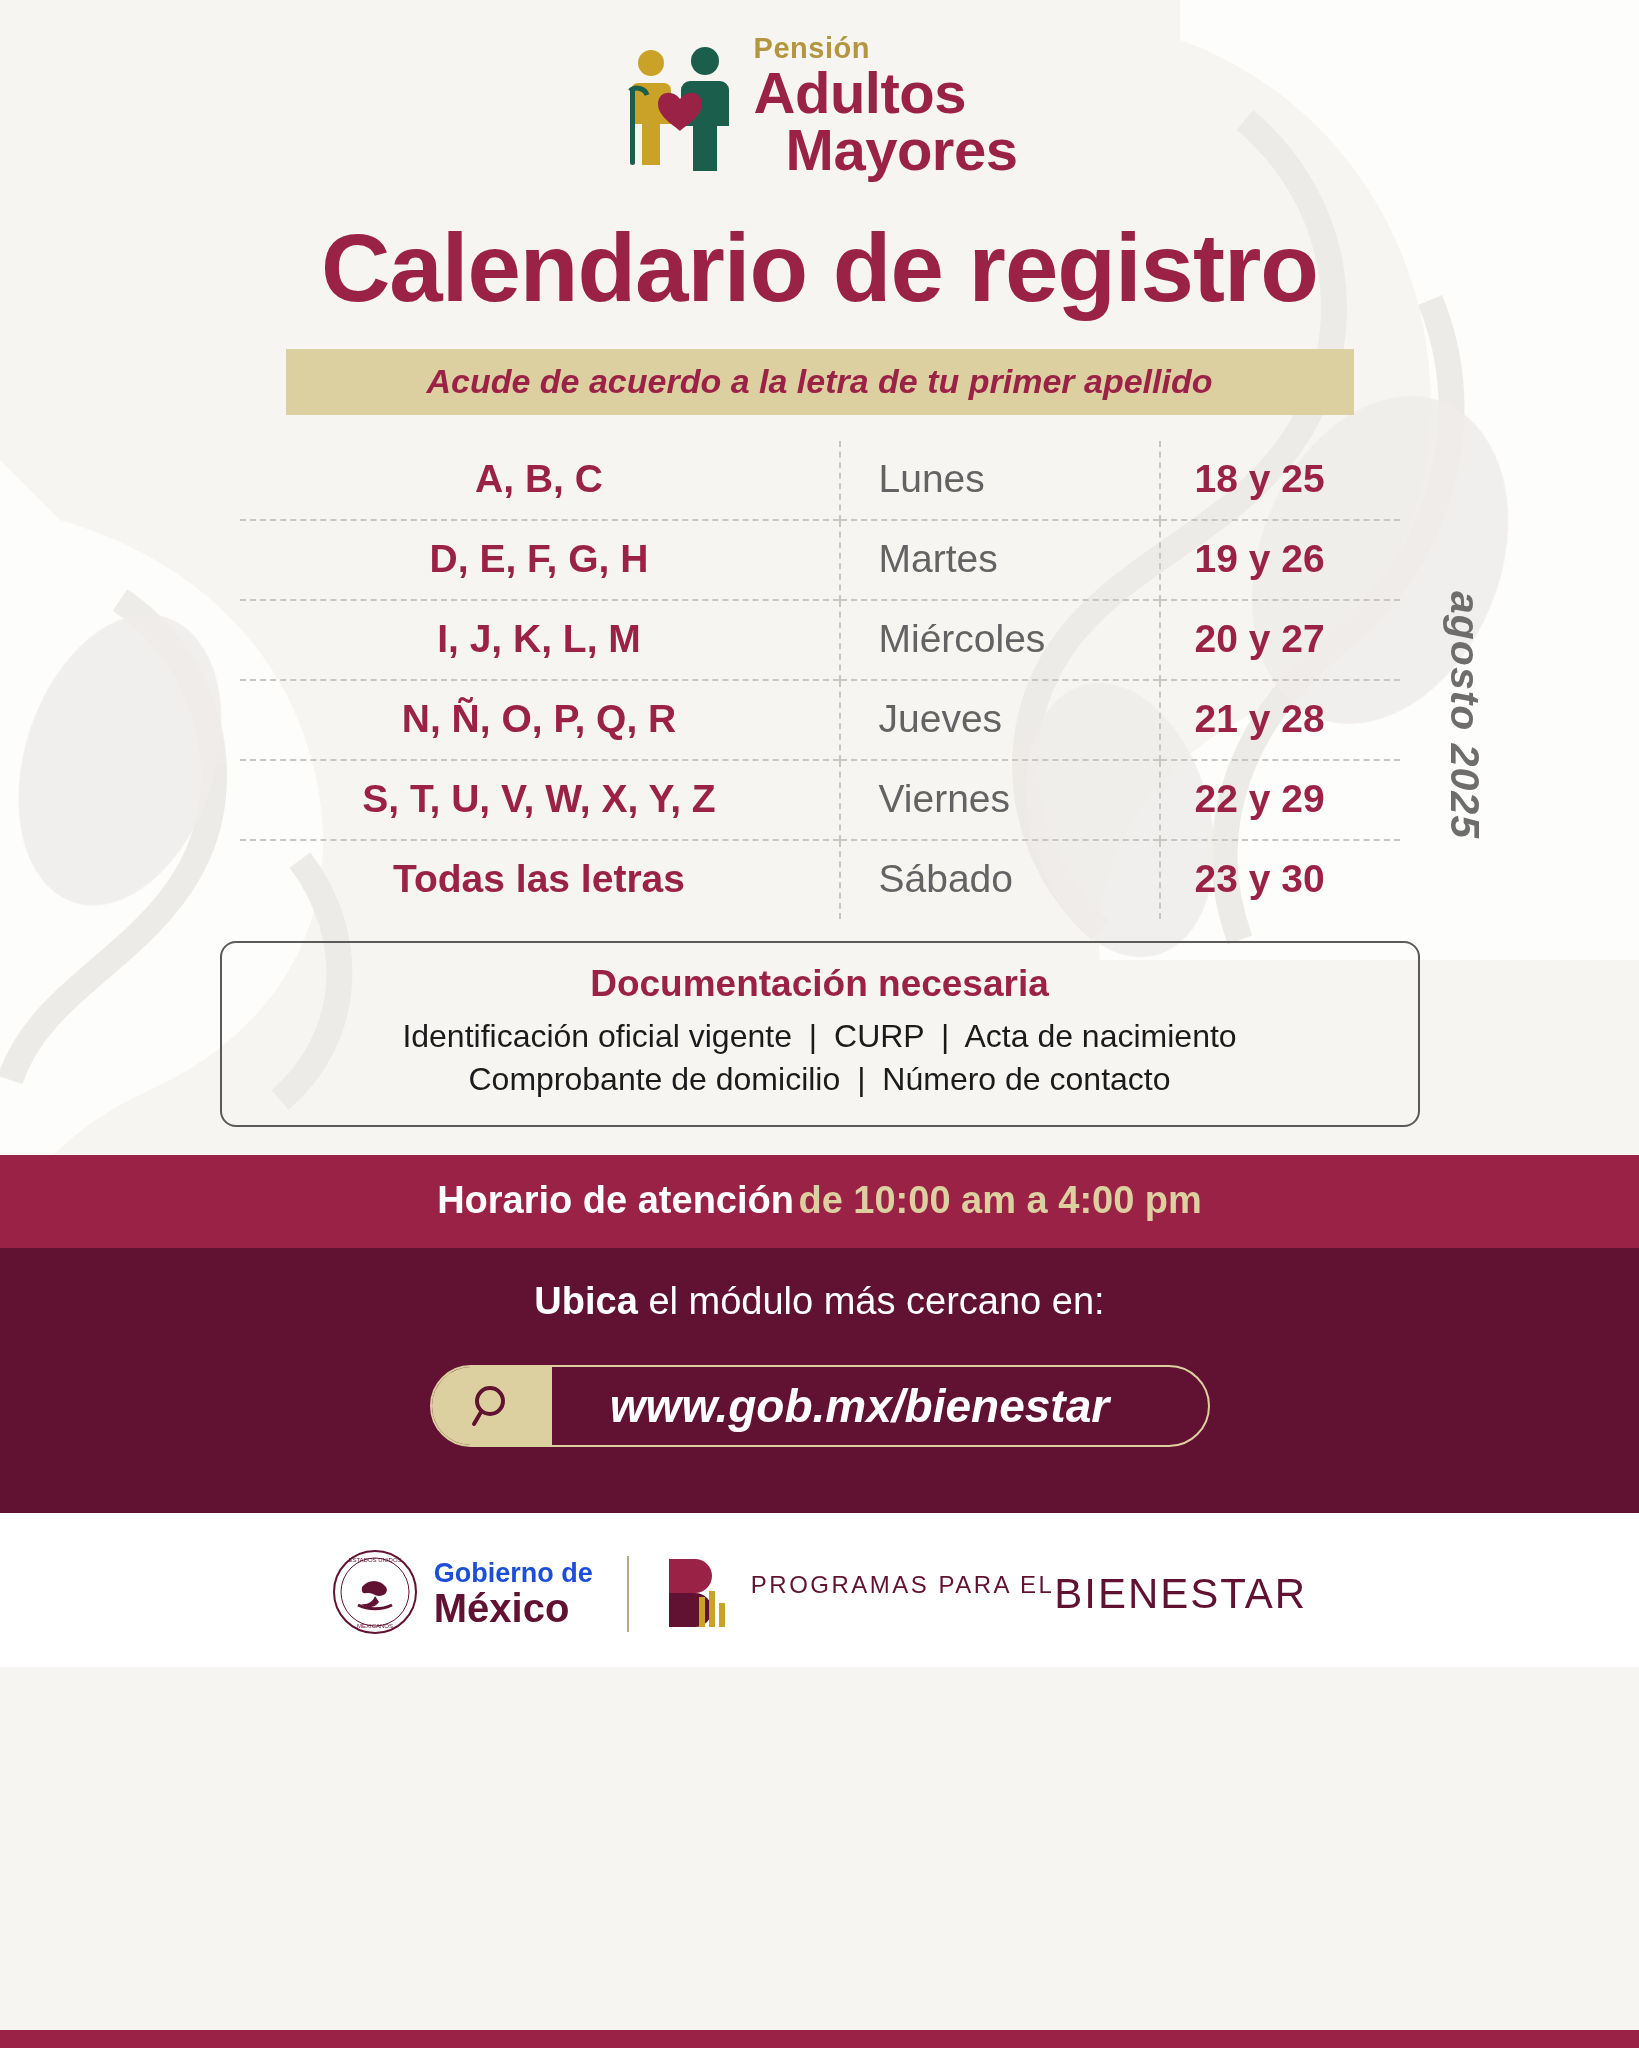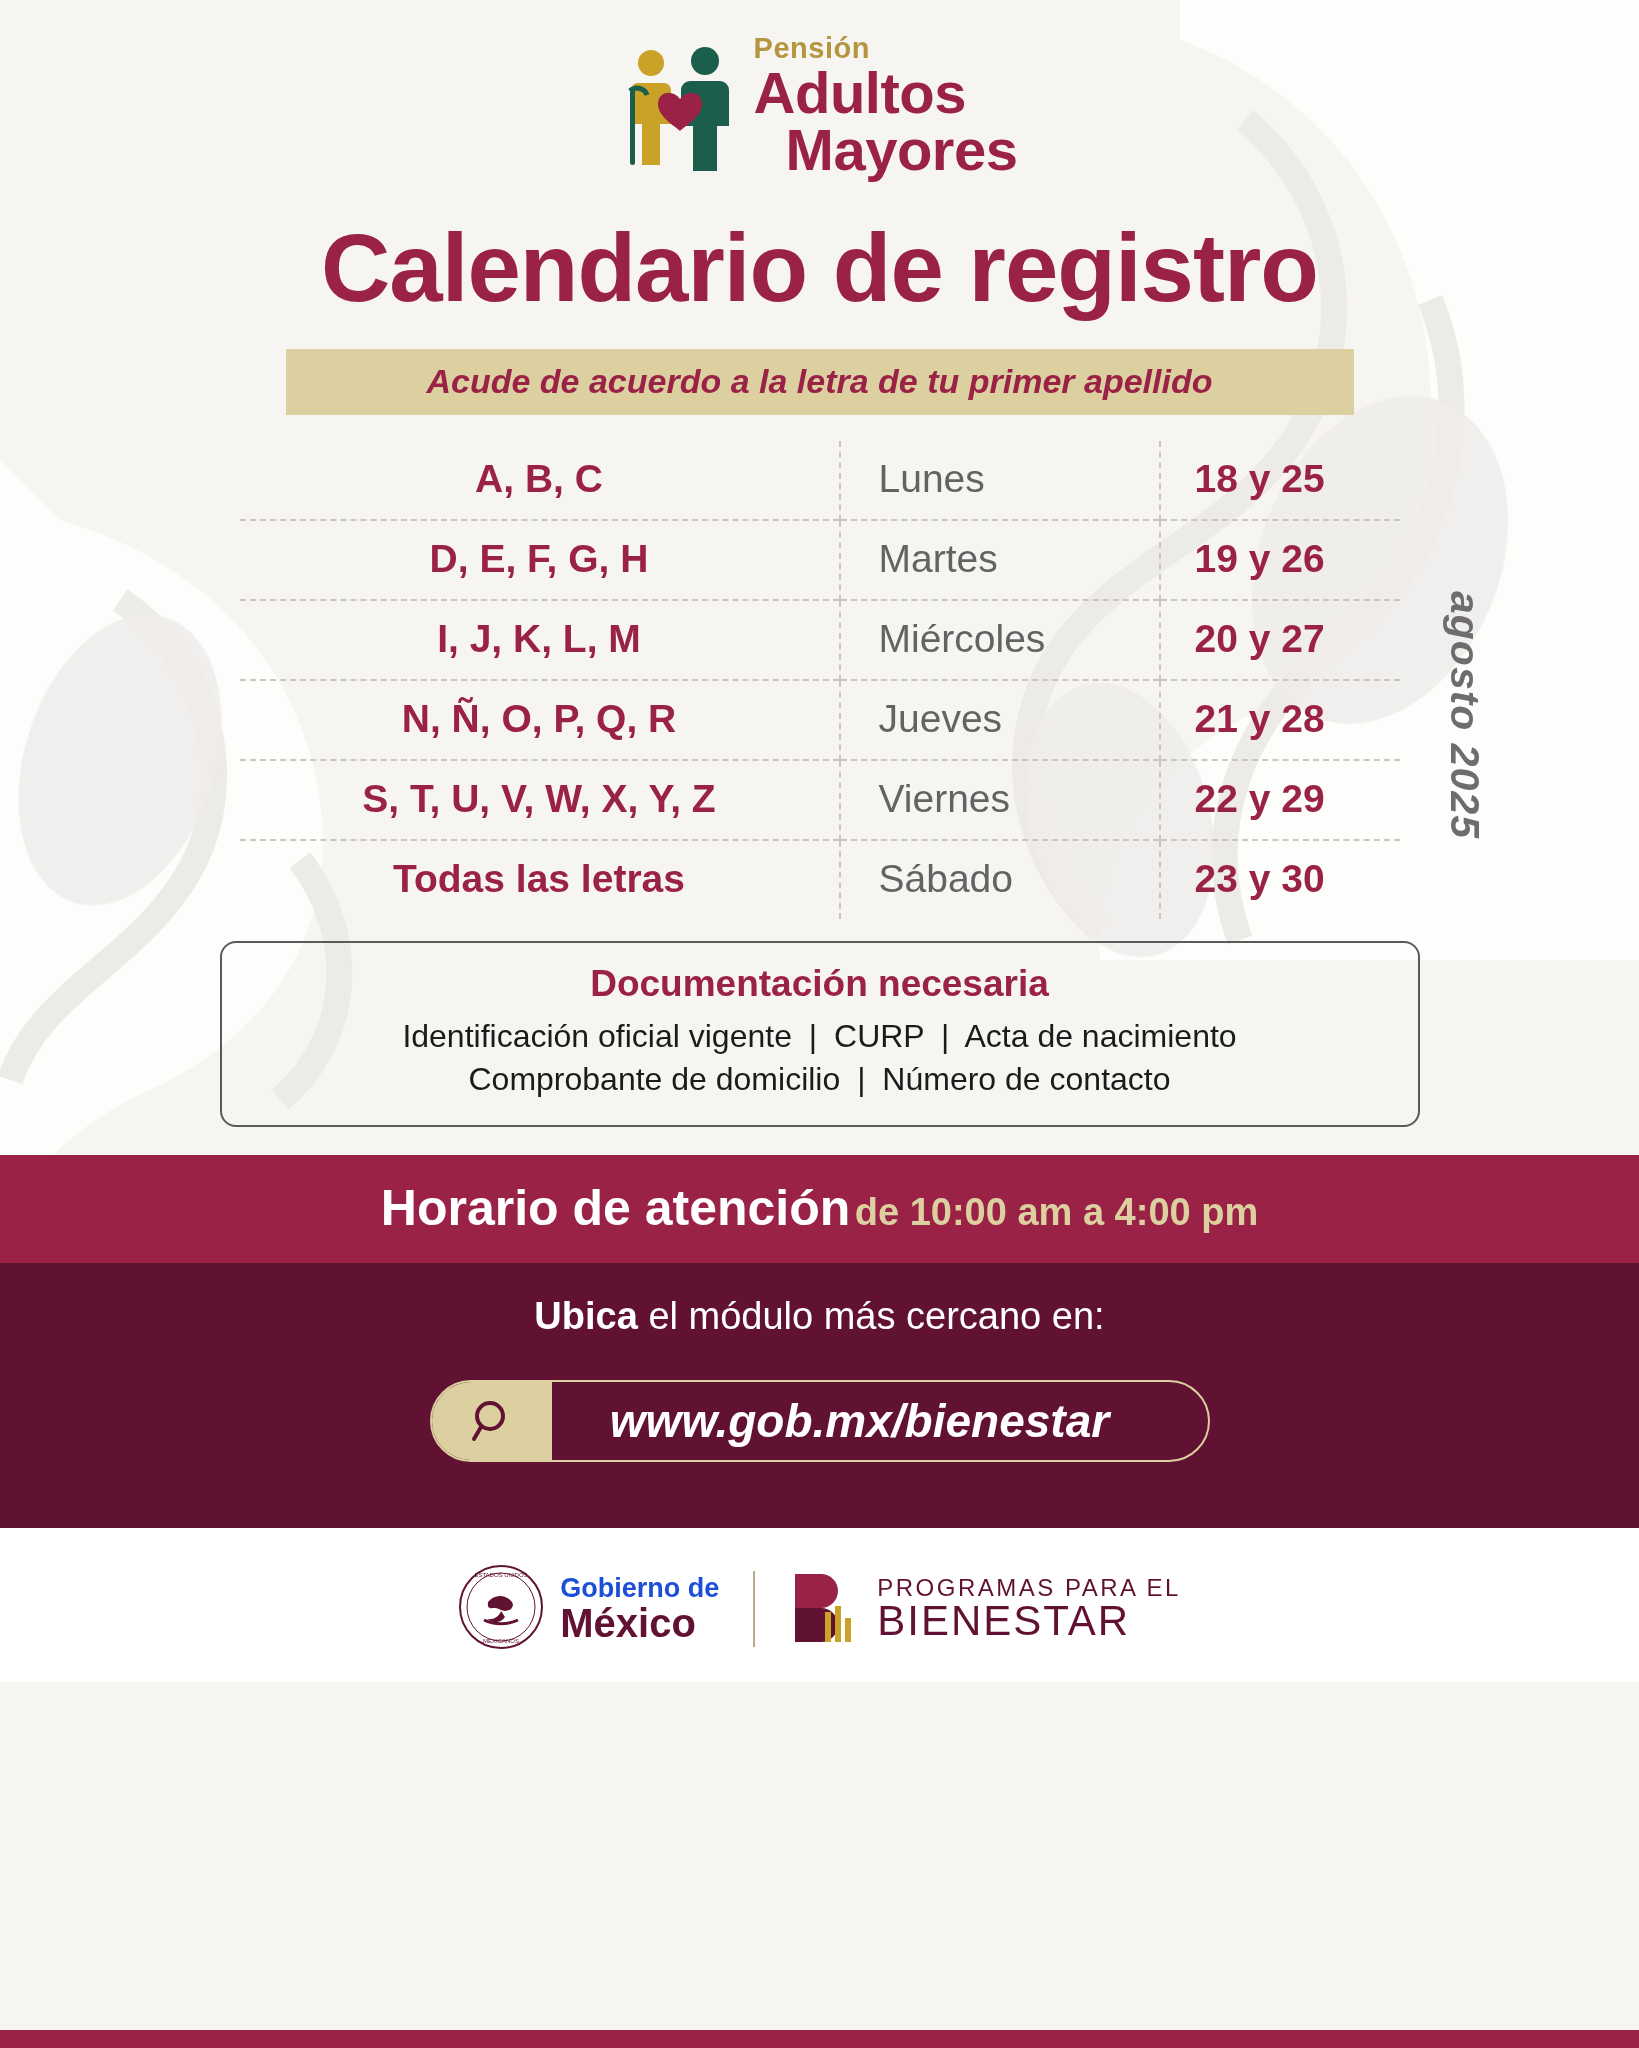--- a/index.html
+++ b/index.html
@@ -165,21 +165,21 @@
 
   
   .schedule-band {
     position: relative;
     margin-top: 28px;
     width: 100%;
     background: #9b2247;
     text-align: center;
     padding: 24px 0 26px;
   }
-  .sched-strong { color: #ffffff; font-size: 50px; font-weight: bold; }
+  .sched-strong { color: #ffffff; font-size: 38px; font-weight: bold; }
   .sched-gold { color: #ddd0a0; font-size: 38px; font-weight: bold; }
 
   
   .locator-band {
     position: relative;
     width: 100%;
     background: #611232;
     text-align: center;
     padding: 32px 0 66px;
   }
@@ -224,21 +224,21 @@
     align-items: center;
     justify-content: center;
     gap: 34px;
   }
   .gob-block { display: flex; align-items: center; gap: 16px; }
   .gob-text { display: flex; flex-direction: column; line-height: 1; }
   .gob-1 { font-size: 27px; font-weight: bold; color: #1d4ed8; }
   .gob-2 { font-size: 40px; font-weight: bold; color: #611232; margin-top: 1px; }
   .foot-sep { width: 2px; height: 76px; background: #b8a98a; }
   .pb-block { display: flex; align-items: center; gap: 16px; }
-  .pb-text { display: flex; flex-direction: column; line-height: 1; }
+  .pb-text { display: flex; flex-direction: row; line-height: 1; text-align: right; }
   .pb-1 { font-size: 24px; color: #611232; letter-spacing: 2.5px; }
   .pb-2 { font-size: 42px; color: #611232; letter-spacing: 2px; font-weight: normal; }
   .bottom-bar { position: absolute; left: 0; bottom: 0; width: 100%; height: 18px; background: #9b2247; }
 </style>
 </head>
 <body>
 
 <div class="page">
 
   <div class="bg-deco">

